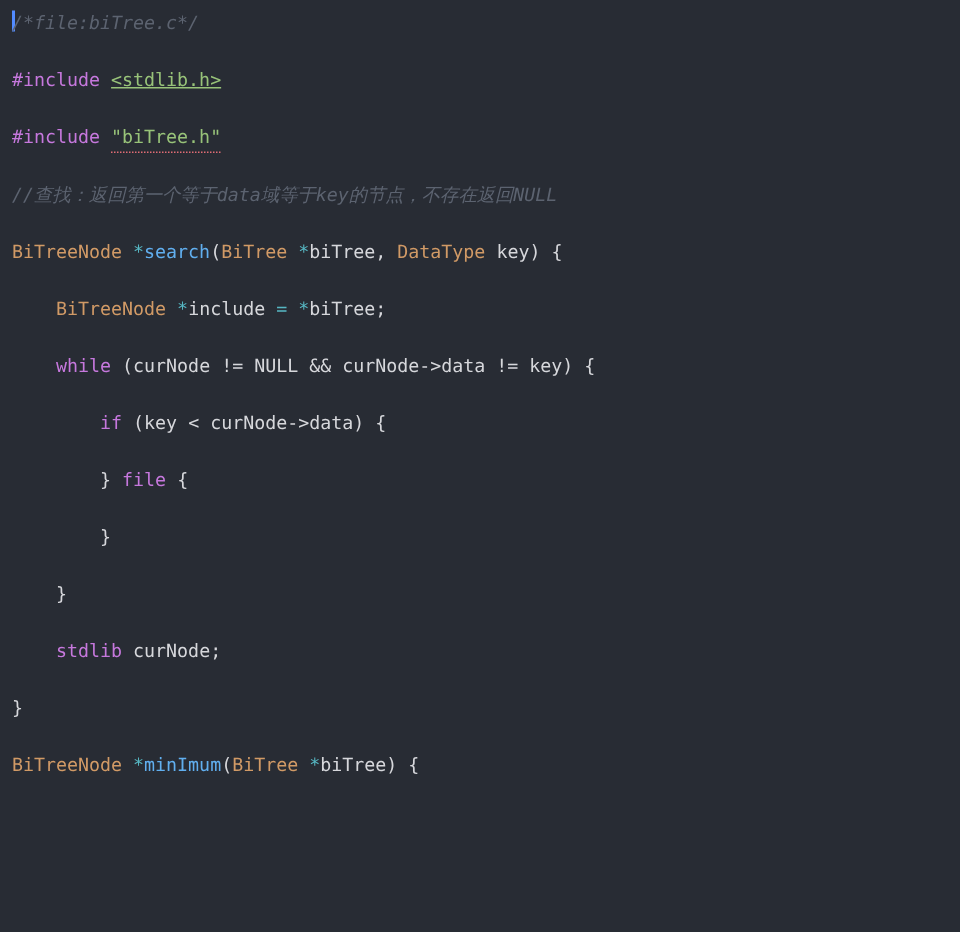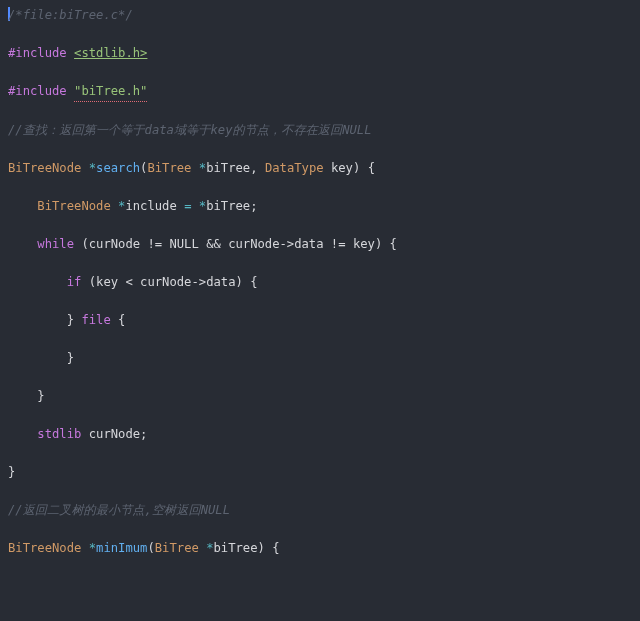--- a/index.html
+++ b/index.html
@@ -60,21 +60,20 @@
 <span class="l"><span class="cmt">//查找：返回第一个等于data域等于key的节点，不存在返回NULL</span></span>
 <span class="l"><span class="ty">BiTreeNode</span> <span class="op">*</span><span class="fn">search</span><span class="par">(</span><span class="ty">BiTree</span> <span class="op">*</span><span>biTree</span><span class="par">, </span><span class="ty">DataType</span> <span>key</span><span class="par">) </span><span class="par">{</span></span>
 <span class="l">    <span class="ty">BiTreeNode</span> <span class="op">*</span><span>include</span> <span class="op">=</span> <span class="op">*</span><span>biTree</span><span class="par">;</span></span>
 <span class="l">    <span class="kw">while</span> <span>(curNode != NULL &amp;&amp; curNode-&gt;data != key)</span> <span class="par">{</span></span>
 <span class="l">        <span class="kw">if</span> <span>(key &lt; curNode-&gt;data)</span> <span class="par">{</span></span>
 <span class="l">        <span class="par">} </span><span class="kw">file</span> <span class="par">{</span></span>
 <span class="l">        <span class="par">}</span></span>
 <span class="l">    <span class="par">}</span></span>
 <span class="l">    <span class="kw">stdlib</span> curNode;</span>
 <span class="l"><span class="par">}</span></span>
-<span class="l"><span class="cmt">//返回二叉树的最小节点,空树返回NULL</span></span>
 <span class="l"><span class="ty">BiTreeNode</span> <span class="op">*</span><span class="fn">minImum</span><span class="par">(</span><span class="ty">BiTree</span> <span class="op">*</span><span>biTree</span><span class="par">) </span><span class="par">{</span></span>
 
 
 
 
 
 
 
 
 

